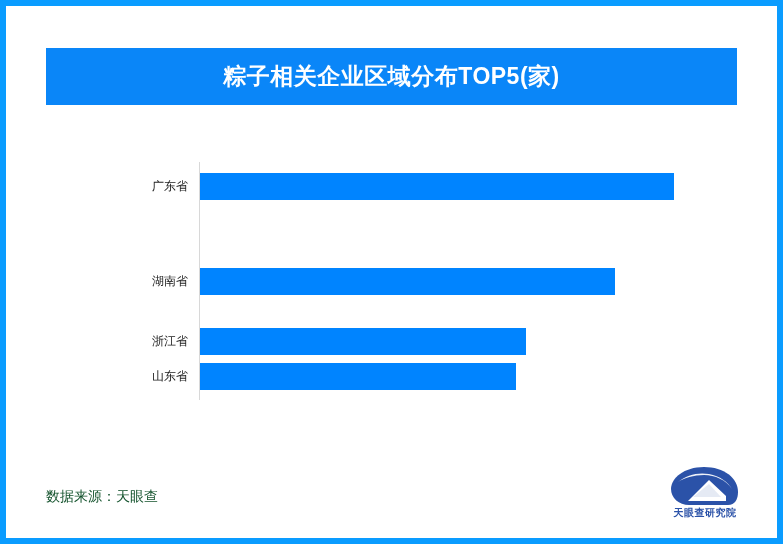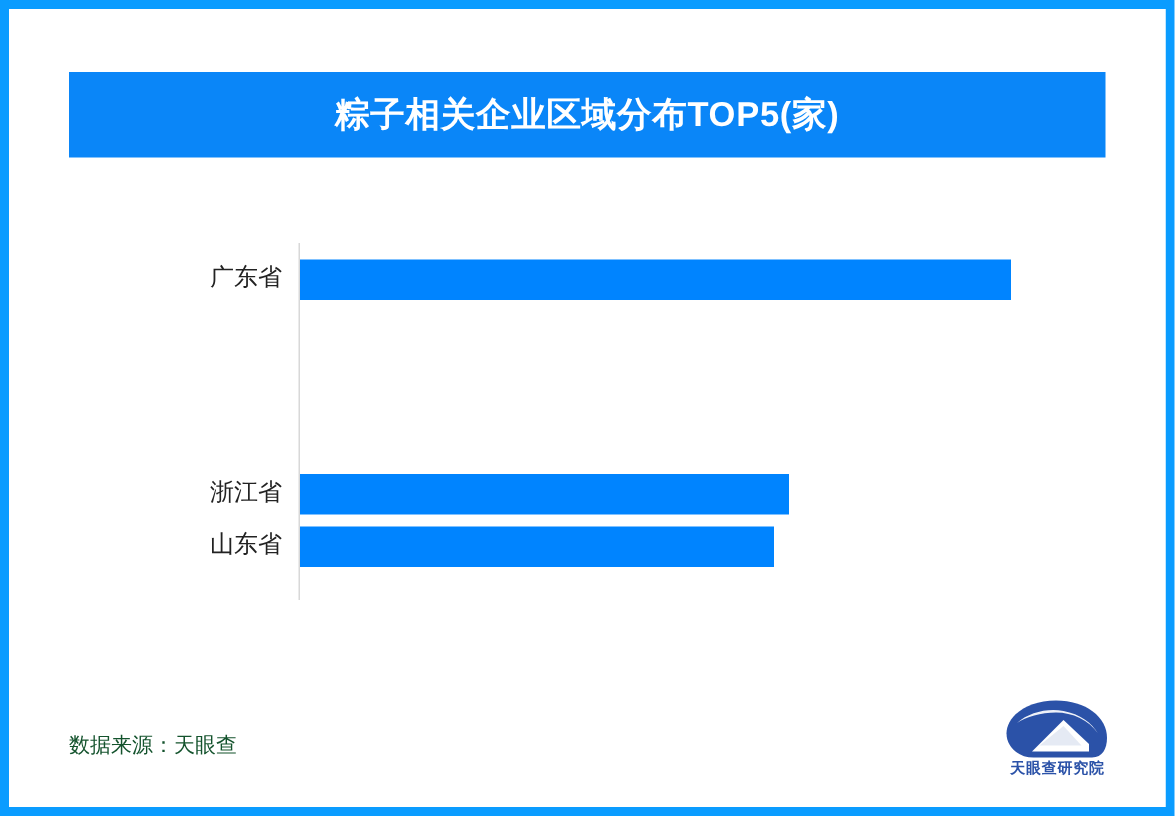--- a/index.html
+++ b/index.html
@@ -75,21 +75,21 @@
     width: 691px;
     height: 48px;
     display: flex;
     align-items: center;
   }
   .cat-label {
     position: absolute;
     left: 0px;
     width: 142px;
     text-align: right;
-    font-size: 16px;
+    font-size: 12px;
     color: #222222;
     line-height: 1;
     white-space: nowrap;
   }
   .bar {
     position: absolute;
     left: 154px;
     height: 27px;
     background: #0084ff;
   }
@@ -144,27 +144,31 @@
 
     <div class="chart-area">
       <div class="axis-line"></div>
 
       <div class="bar-row" style="top:12px;">
         <div class="cat-label">广东省</div>
         <div class="bar" style="width:474px;"></div>
       </div>
 
 
+      <div class="bar-row" style="top:107px;">
+        <div class="cat-label">湖南省</div>
+        <div class="bar" style="width:415px;"></div>
+      </div>
 
-      <div class="bar-row" style="top:155px;">
+      <div class="bar-row" style="top:167px;">
         <div class="cat-label">浙江省</div>
         <div class="bar" style="width:326px;"></div>
       </div>
 
-      <div class="bar-row" style="top:190px;">
+      <div class="bar-row" style="top:202px;">
         <div class="cat-label">山东省</div>
         <div class="bar" style="width:316px;"></div>
       </div>
     </div>
 
     <div class="source-text">数据来源：天眼查</div>
 
     <div class="logo-block">
       <div class="logo-mark">
         <svg width="72" height="40" viewBox="0 0 72 40" xmlns="http://www.w3.org/2000/svg">

